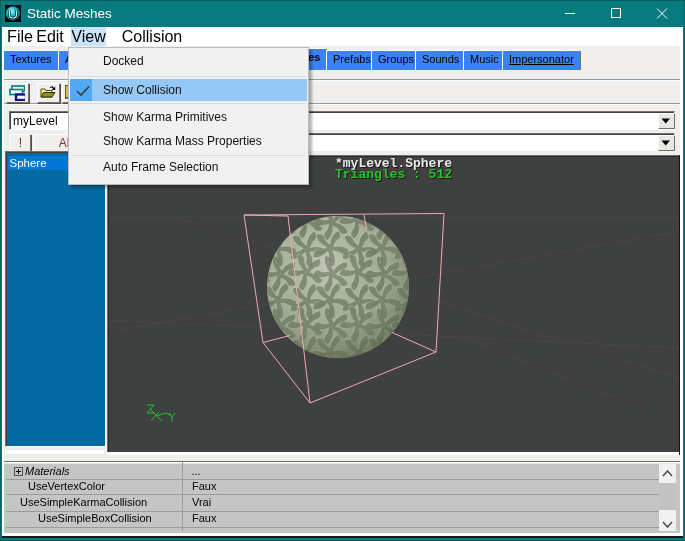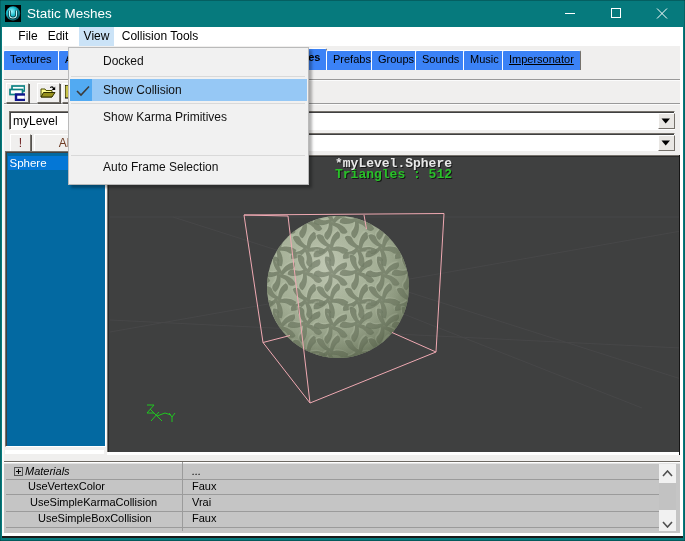--- a/index.html
+++ b/index.html
@@ -3,21 +3,21 @@
 <style>
 html,body{margin:0;padding:0;}
 body{width:685px;height:541px;overflow:hidden;font-family:"Liberation Sans",sans-serif;background:#067a7d;}
 #win{position:absolute;left:0;top:0;width:685px;height:541px;background:#067a7d;}
 .abs{position:absolute;}
 
 #titlebar{left:0;top:0;width:685px;height:27px;background:#067a7d;}
 #title{left:27px;top:6px;color:#fff;font-size:13.5px;}
 
 #menubar{left:2px;top:27px;width:681px;height:19px;background:#fff;}
-.mitem{position:absolute;top:0;height:19px;line-height:19px;font-size:12px;color:#000;text-align:center;margin-left:8px;}
+.mitem{position:absolute;top:0;height:19px;line-height:19px;font-size:16px;color:#000;text-align:center;}
 
 #tabstrip{left:2px;top:46px;width:681px;height:24px;background:#f0efee;}
 .tab{position:absolute;top:4px;height:19px;white-space:nowrap;background:#3b82f6;border:1px solid;border-color:#fff #76726c #f0efee #fff;border-radius:2px 2px 0 0;font-size:11px;line-height:17px;padding:0 6px;color:#000;}
 
 #toolband{left:2px;top:70px;width:681px;height:35px;background:#f0efee;}
 .btn3{position:absolute;background:#f0efee;border:1px solid;border-color:#fff #75716b #75716b #fff;box-shadow:1px 1px 0 #55524e;}
 
 .sunken{position:absolute;background:#fff;border:1px solid;border-color:#75716b #fff #fff #75716b;box-shadow:inset 1px 1px 0 #404040;}
 .cbtn{position:absolute;background:#e9e7e4;border:1px solid;border-color:#fff #75716b #75716b #fff;}
 .cbtn svg{position:absolute;left:2px;top:4px;}
@@ -236,21 +236,21 @@
       <line x1="4.5" y1="2" x2="4.5" y2="7" stroke="#000"></line>
     </svg>
     <span style="position:absolute;left:19px">Materials</span>
     <span class="pval">...</span>
   </div>
   <div class="prow" style="top:17px;">
         <span style="position:absolute;left:22px">UseVertexColor</span>
         <span class="pval">Faux</span>
       </div>
   <div class="prow" style="top:33.8px;">
-        <span style="position:absolute;left:24px">UseSimpleKarmaCollision</span>
+        <span style="position:absolute;left:14px">UseSimpleKarmaCollision</span>
         <span class="pval">Vrai</span>
       </div>
   <div class="prow" style="top:49.7px;">
         <span style="position:absolute;left:32px">UseSimpleBoxCollision</span>
         <span class="pval">Faux</span>
       </div>
   <div class="pdiv"></div>
   <div id="sbar">
     <svg style="position:absolute;left:3px;top:6px" width="11" height="7">
           <path d="M1,6 L5.5,1 L10,6" fill="none" stroke="#505050" stroke-width="1.6"></path>
@@ -285,19 +285,22 @@
     <div style="position:absolute;left:0;top:0;width:22px;height:22px;background:#52aaf2"></div>
     <svg style="position:absolute;left:5px;top:4.5px" width="16" height="14">
           <path d="M2,7 L6,11 L14,2.5" fill="none" stroke="#3c3c3c" stroke-width="1.6"></path>
         </svg>
     <span>Show Collision</span>
   </div>
   <div class="dsep" style="top:54.5px;"></div>
   <div class="ditem" style="top:58px;">
         <span>Show Karma Primitives</span>
       </div>
+  <div class="ditem" style="top:82px;">
+        <span>Show Karma Mass Properties</span>
+      </div>
   <div class="dsep" style="top:106.5px;"></div>
   <div class="ditem" style="top:108px;">
         <span>Auto Frame Selection</span>
       </div>
 </div>
 
 </div>
 
 </body></html>

